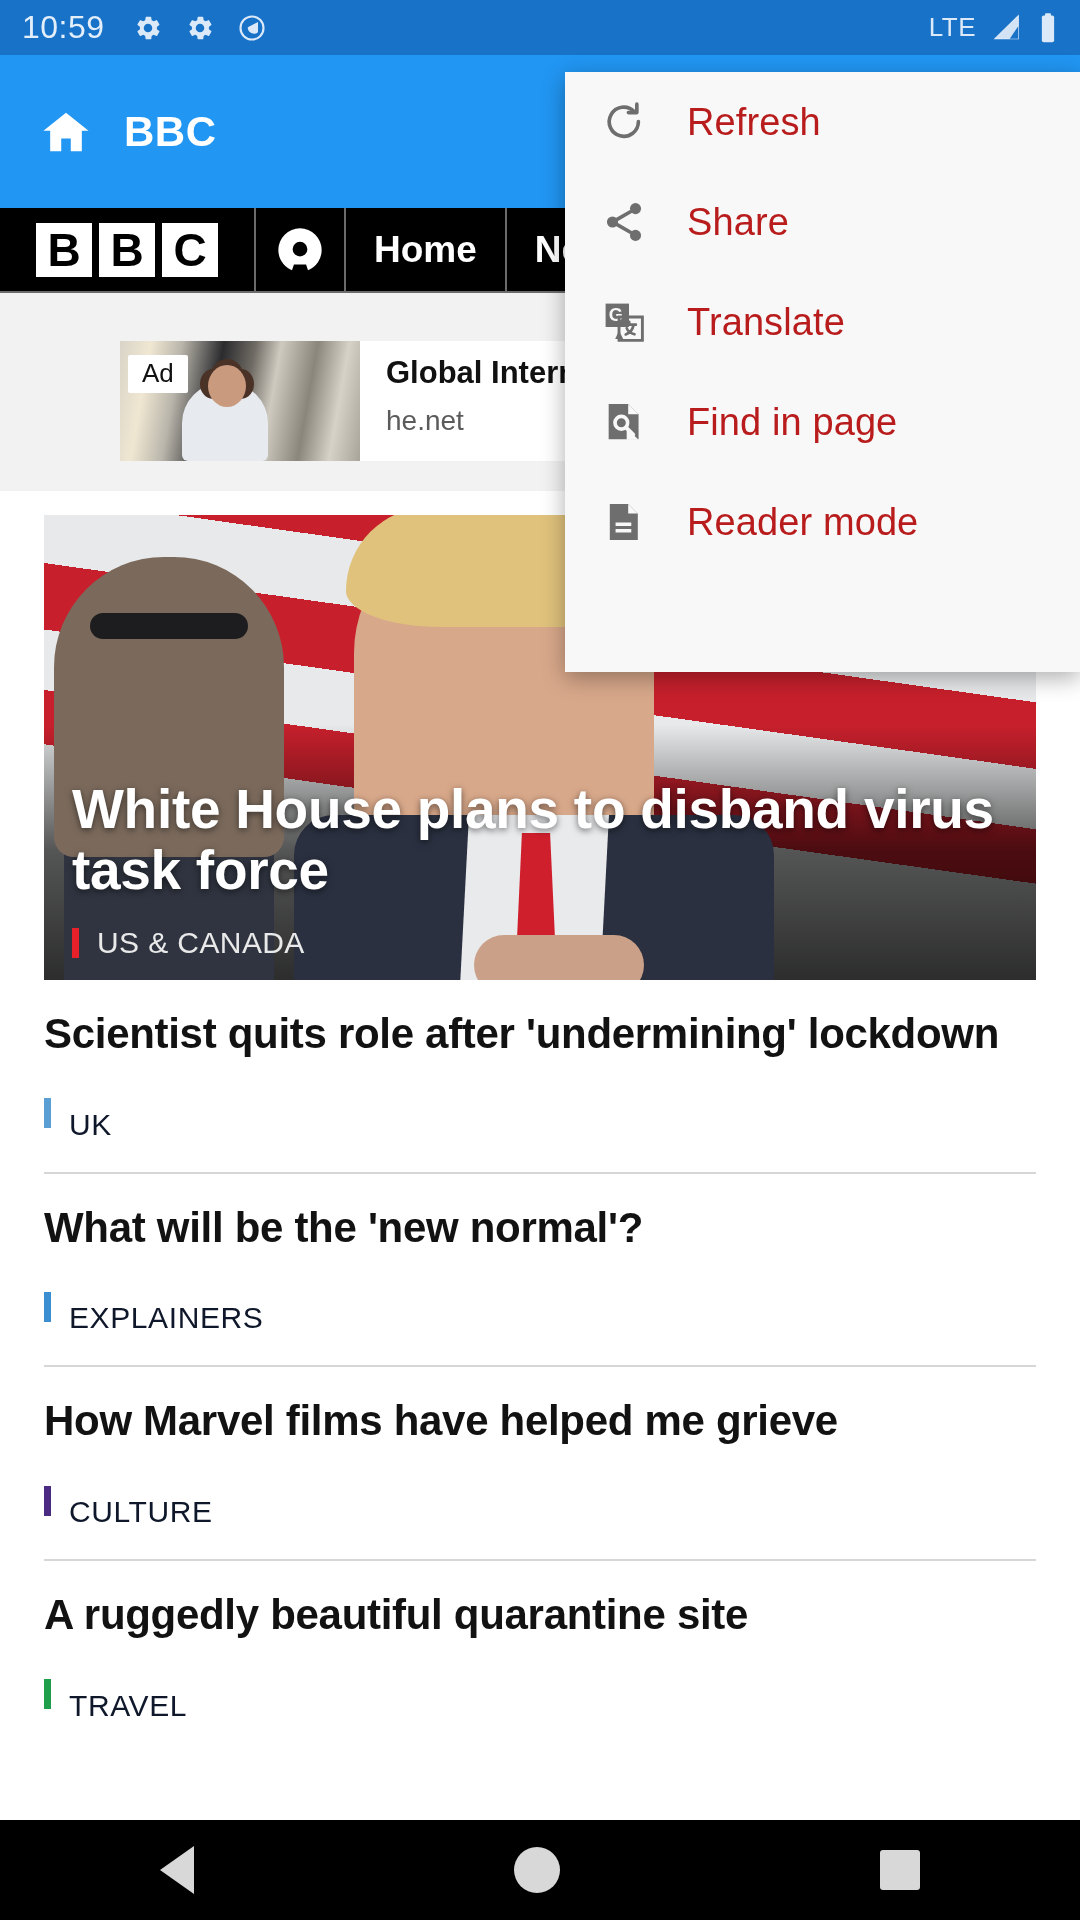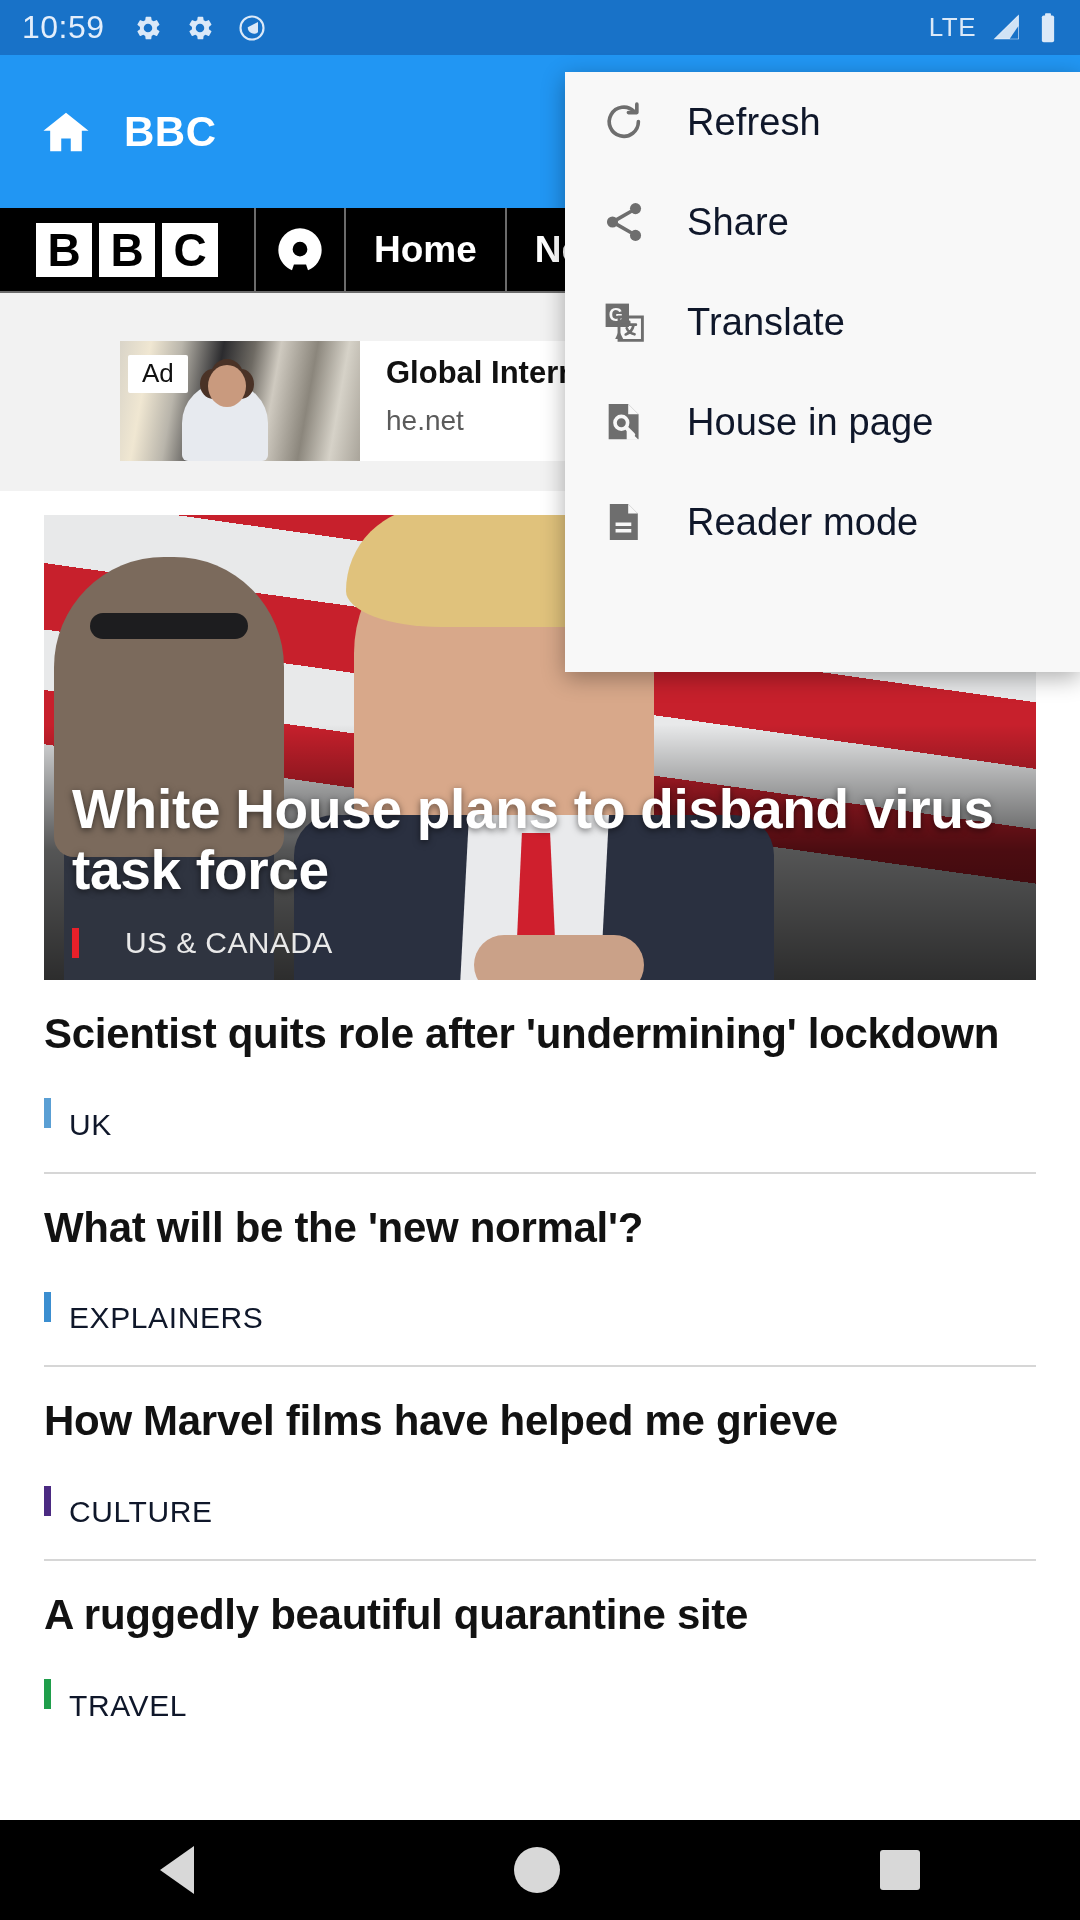--- a/index.html
+++ b/index.html
@@ -136,42 +136,42 @@
     position: absolute; left: 430px; top: 420px; width: 170px; height: 60px;
     background: #caa188; border-radius: 30px;
   }
   .hero-overlay { position: absolute; left: 0; right: 0; bottom: 0; padding: 0 12px 20px 28px; }
   .hero-title {
     color: #ffffff; font-size: 55px; font-weight: bold; line-height: 1.12;
     letter-spacing: -.3px; text-shadow: 0 2px 7px rgba(0,0,0,.55);
   }
   .cat-row { display: flex; align-items: center; margin-top: 24px; }
   .cat-bar { width: 7px; height: 30px; margin-right: 18px; }
-  .cat-label-hero { color: #e9e9e9; font-size: 30px; letter-spacing: .4px; margin-left: 28px; }
+  .cat-label-hero { color: #e9e9e9; font-size: 30px; letter-spacing: .4px; }
 
   .story { padding: 30px 44px 0 44px; }
   .story-title {
     font-size: 42px; font-weight: bold; color: #121212; line-height: 1.16;
     letter-spacing: -.3px;
   }
   .story .cat-row { margin-top: 26px; }
   .cat-label { color: #0f172a; font-size: 30px; letter-spacing: .6px; margin-top: 23px; }
   .divider { height: 2px; background: #d6d6d6; margin: 30px 44px 0 44px; }
 
   
   .menu {
     position: absolute; top: 72px; left: 565px; width: 515px; height: 600px;
     background: #f8f8f8;
     box-shadow: 0 6px 22px rgba(0,0,0,.32);
   }
   .menu-item {
     height: 100px; display: flex; align-items: center; padding-left: 36px;
   }
   .menu-icon { width: 52px; display: flex; align-items: center; justify-content: flex-start; }
-  .menu-label { font-size: 38px; color: #0f172a; margin-left: 34px; letter-spacing: .1px; }
+  .menu-label { font-size: 38px; color: #b91c1c; margin-left: 34px; letter-spacing: .1px; }
 
   
   .sysnav {
     position: absolute; bottom: 0; left: 0; width: 1080px; height: 100px;
     background: #000000; display: flex; align-items: center; justify-content: space-around;
   }
   .nav-back {
     width: 0; height: 0; border-top: 24px solid transparent;
     border-bottom: 24px solid transparent; border-right: 34px solid #d8d8d8;
   }
@@ -356,21 +356,21 @@
     <div class="menu-item">
       <span class="menu-icon">
         <svg class="icon-svg" width="46" height="46" viewBox="0 0 24 24">
           <path d="M4 2.6h10.2l5.4 5.4v13H4z" fill="#6e6e6e"></path>
           <path d="M14.2 2.6v5.4h5.4z" fill="#f8f8f8"></path>
           <circle cx="10.6" cy="12.4" r="3.3" fill="none" stroke="#f8f8f8" stroke-width="1.9"></circle>
           <path d="M13.1 14.9 16.8 18.6" stroke="#f8f8f8" stroke-width="2.1" stroke-linecap="round"></path>
           <path d="M13.4 15.2 19.6 21.3 H13.4z" fill="#f8f8f8"></path>
         </svg>
       </span>
-      <span class="menu-label">House in page</span>
+      <span class="menu-label">Find in page</span>
     </div>
 
     <div class="menu-item">
       <span class="menu-icon">
         <svg class="icon-svg" width="46" height="46" viewBox="0 0 24 24">
           <path d="M4.6 2.6h9.6l5 5v13.8H4.6z" fill="#6e6e6e"></path>
           <path d="M14.2 2.6v5h5z" fill="#f8f8f8"></path>
           <path d="M7.6 12.2h8.2v1.9H7.6z M7.6 15.6h8.2v1.9H7.6z" fill="#f8f8f8"></path>
         </svg>
       </span>

